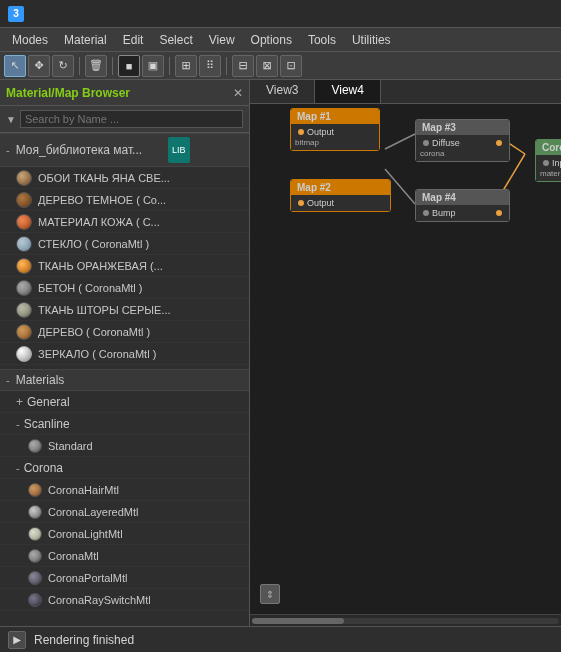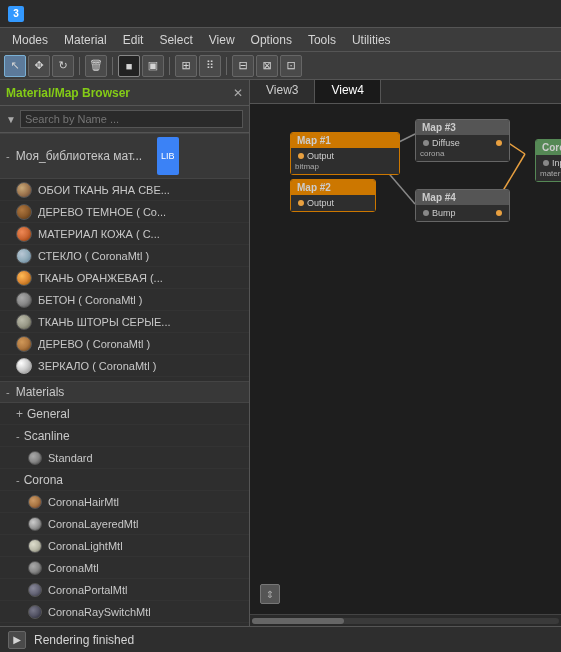--- a/index.html
+++ b/index.html
@@ -173,26 +173,26 @@
     .section-minus {
       color: #aaa;
       font-size: 11px;
       margin-right: 2px;
     }
     .section-title {
       color: #c8c8c8;
       font-size: 12px;
     }
     .lib-badge {
-      background: #3b82f6;
+      background: #0f766e;
       color: white;
       font-size: 9px;
-      padding: 14px 4px;
+      padding: 8px 4px;
       border-radius: 2px;
-      margin-left: 11px;
+      margin-left: 22px;
     }
 
     .mat-item {
       display: flex;
       align-items: center;
       padding: 2px 8px 2px 16px;
       cursor: pointer;
       height: 22px;
       border-bottom: 1px solid #333;
     }
@@ -541,34 +541,34 @@
 
       <svg class="connections-svg">
 
         <line x1="135" y1="45" x2="165" y2="30" stroke="#888" stroke-width="1.5"></line>
         <line x1="135" y1="65" x2="165" y2="100" stroke="#888" stroke-width="1.5"></line>
         <line x1="245" y1="30" x2="275" y2="50" stroke="#e8a040" stroke-width="1.5"></line>
         <line x1="245" y1="100" x2="275" y2="50" stroke="#e8a040" stroke-width="1.5"></line>
         <line x1="350" y1="50" x2="375" y2="50" stroke="#888" stroke-width="1.5"></line>
       </svg>
 
-      <div class="node node-orange" style="left:40px;top:28px;width:110px;">
+      <div class="node node-orange" style="left:40px;top:4px;width:90px;">
         <div class="node-header">Map #1</div>
         <div class="node-body">
           <div class="node-port">
             <div class="port-dot orange"></div>
             <span>Output</span>
           </div>
           <div class="node-port">
             <span style="font-size:8px;color:#aaa;">bitmap</span>
           </div>
         </div>
       </div>
 
-      <div class="node node-orange" style="left:40px;top:75px;width:86px;">
+      <div class="node node-orange" style="left:40px;top:75px;width:101px;">
         <div class="node-header">Map #2</div>
         <div class="node-body">
           <div class="node-port">
             <div class="port-dot orange"></div>
             <span>Output</span>
           </div>
         </div>
       </div>
 
       <div class="node node-gray" style="left:165px;top:15px;width:95px;">

